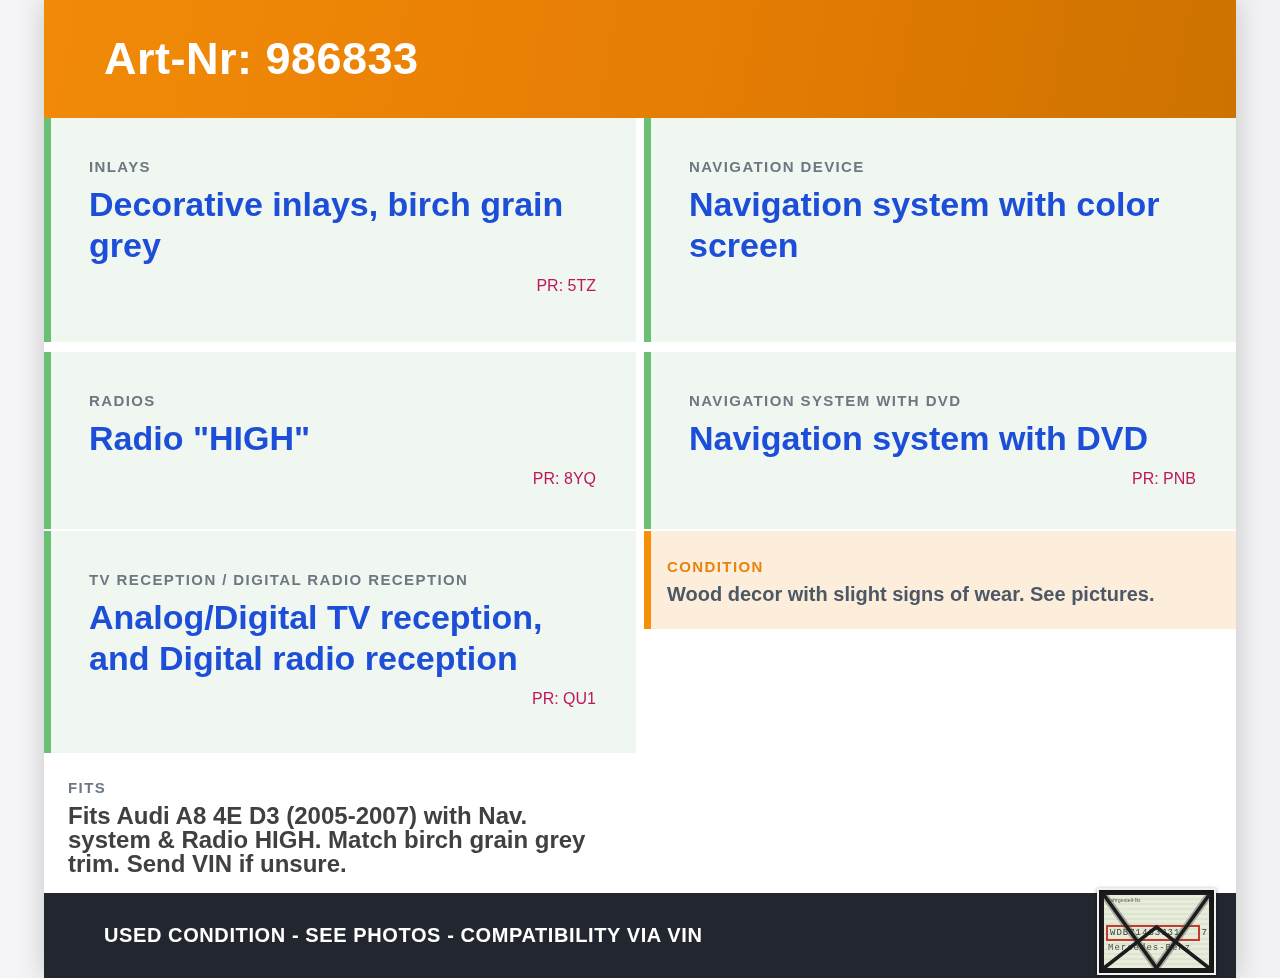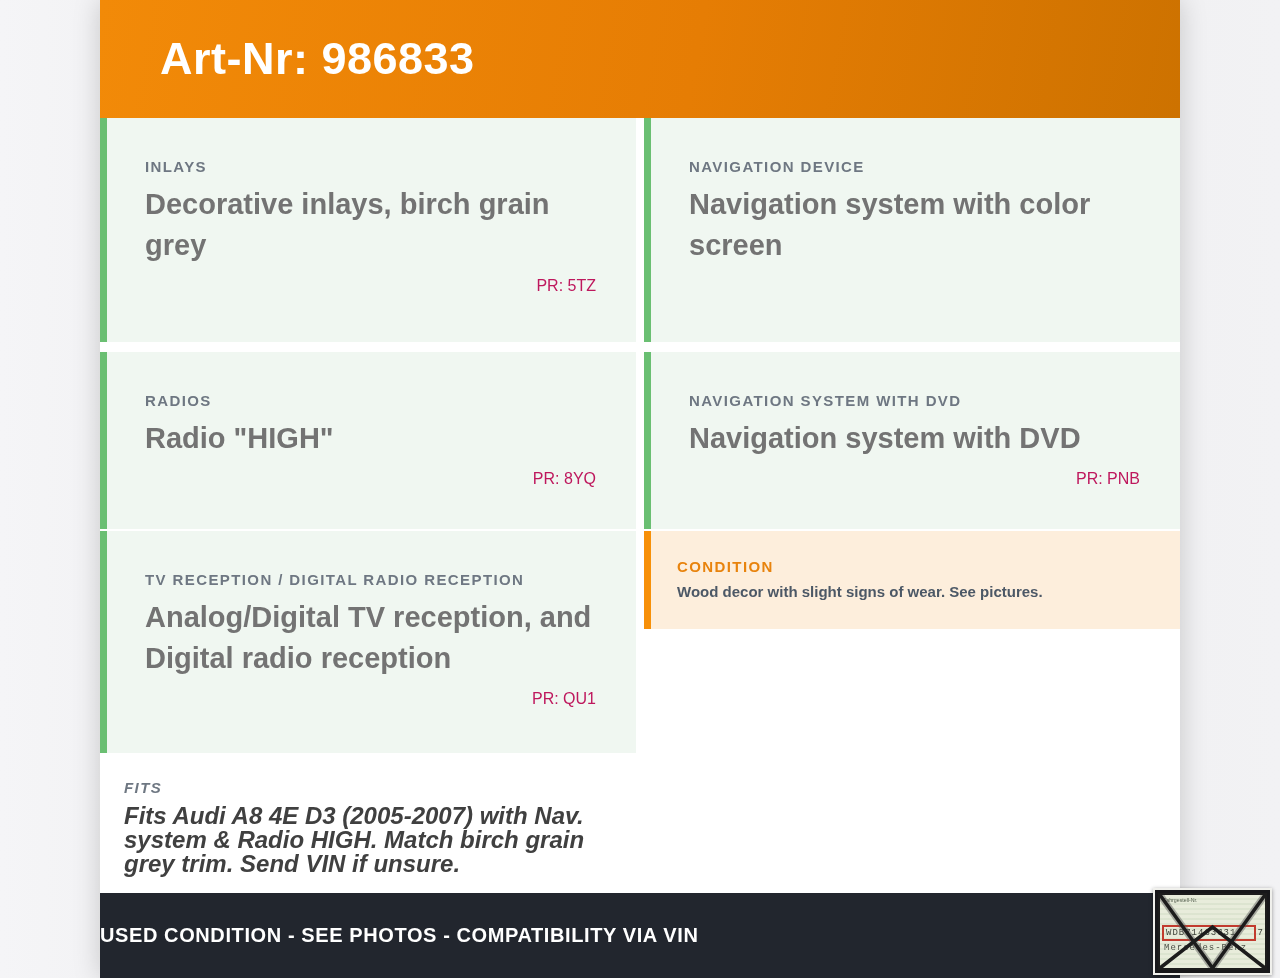--- a/index.html
+++ b/index.html
@@ -1,21 +1,21 @@
 <!DOCTYPE html>
 <html><head>
 <meta charset="utf-8">
 <style>
   * { margin:0; padding:0; box-sizing:border-box; }
   html,body { width:1280px; height:978px; overflow:hidden;
     font-family:"Liberation Sans", sans-serif;
     background:linear-gradient(to right,#f5f5f7,#e9e9ec 40%,#f2f2f4);
   }
   .sheet{
-    position:relative; width:1080px; height:978px; margin:0 auto;
+    position:relative; width:1192px; height:978px; margin:0 auto;
     background:#ffffff; box-shadow:0 0 26px rgba(0,0,0,.18);
     display:flex; flex-direction:column;
   }
   
   .banner{
     height:118px; flex:0 0 118px;
     background:linear-gradient(100deg,#f28a08 0%,#e67d04 55%,#cd7200 100%);
     display:flex; align-items:center; padding-left:60px;
   }
   .banner h1{ color:#ffffff; font-size:45px; font-weight:700; letter-spacing:.5px; }
@@ -24,35 +24,36 @@
   .col{ width:596px; display:flex; flex-direction:column; gap:2px; }
   .spec-card{
     background:#f0f7f1; border-left:7px solid #6abf72;
     padding:40px 40px 17px 38px;
   }
   .h224{ flex:0 0 224px; } .h177{ flex:0 0 177px;margin-top:8px; } .h222{ flex:0 0 222px; } .h98{ flex:0 0 98px; }
   .section-label{
     font-size:15px; font-weight:700; color:#6e7782;
     letter-spacing:1.4px; text-transform:uppercase; margin-bottom:9px;
   }
-  .spec-title{ font-size:29px; line-height:41px; font-weight:700; color:#737373; }
+  .spec-title{ font-size:34px; line-height:41px; font-weight:700; color:#1d4ed8; }
   .pr-code{ margin-top:11px; font-size:16px; color:#be185d;text-align:right; }
   .condition-card{
     background:#fdeedc; border-left:7px solid #f79009;
-    padding:27px 40px 0 26px;
+    padding:27px 40px 0 16px;
   }
   .condition-card .section-label{ color:#e8830d; margin-bottom:8px; }
-  .condition-text{ font-size:15px; font-weight:700; color:#4c5866; }
-  .fits-card{ background:#ffffff; padding:24px 40px 17px 24px; flex:1 1 auto;font-style:italic; }
+  .condition-text{ font-size:20px; font-weight:700; color:#4c5866; }
+  .fits-card{ background:#ffffff; padding:24px 40px 17px 24px; flex:1 1 auto; }
   .fits-card .section-label{ margin-bottom:8px; }
   .fits-text{ font-size:24px; line-height:24px; font-weight:700; color:#404040; max-width:535px; }
   .filler{ flex:1 1 auto; background:#ffffff; }
   
   .footer{
     flex:1 1 auto; background:#22262e; display:flex; align-items:center;
+    padding-left:60px;
   }
   .footer-text{ color:#ffffff; font-size:20px; font-weight:700; letter-spacing:.6px; text-transform:uppercase; }
   
   .stamp{
     position:absolute; left:1053px; top:888px; width:119px; height:87px;
     background:#f2f2ee; border:2px solid #f0f0ec; z-index:5;
     box-shadow:0 1px 4px rgba(0,0,0,.4);
   }
   .stamp-inner{
     position:relative; width:100%; height:100%;

